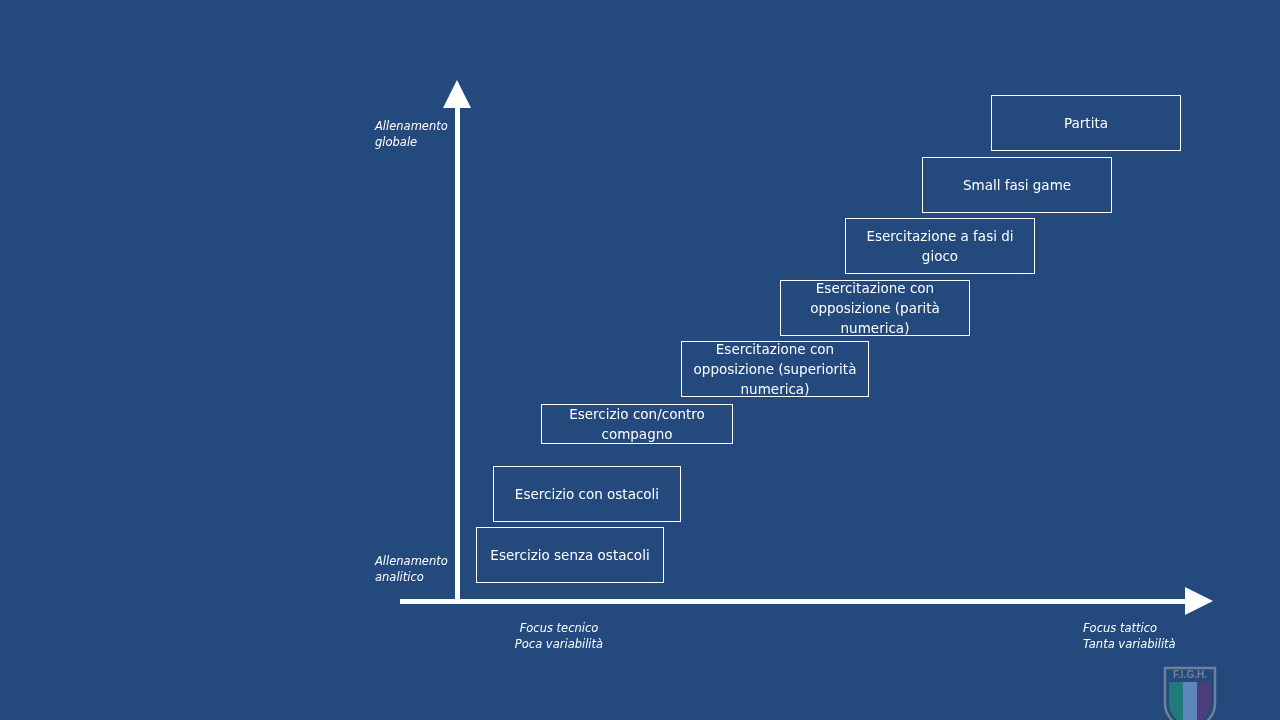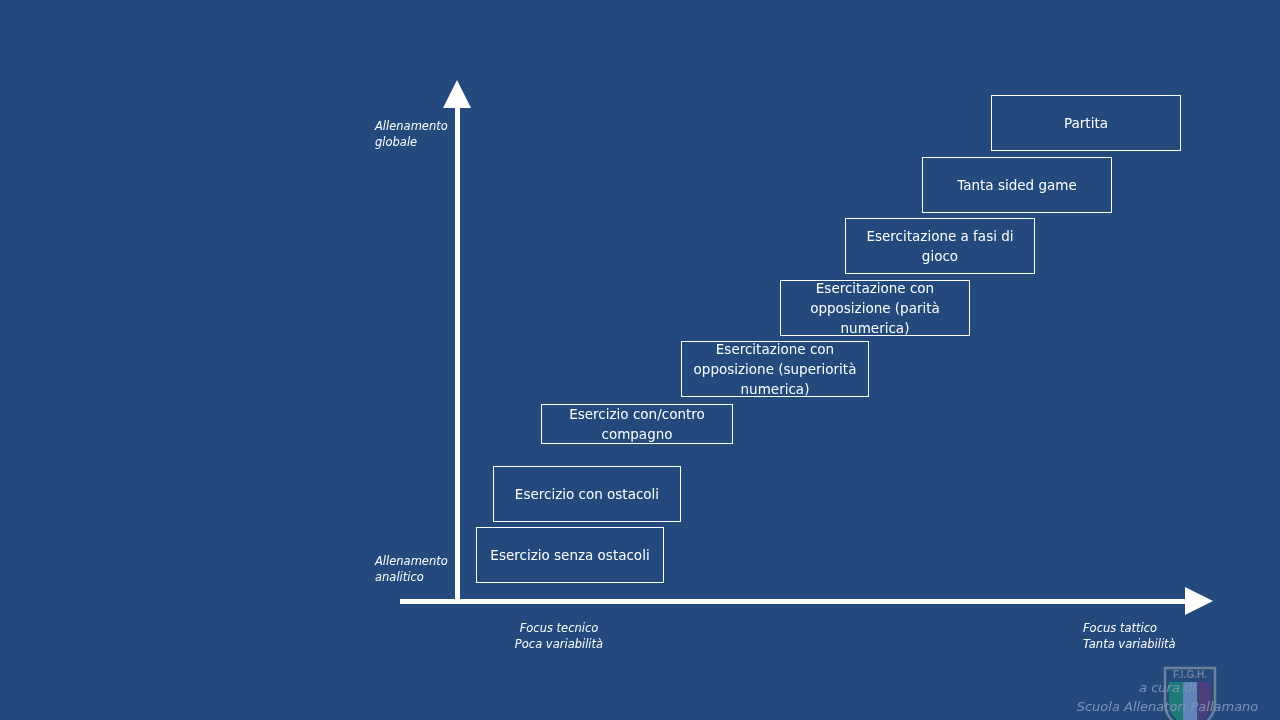--- a/index.html
+++ b/index.html
@@ -160,36 +160,32 @@
   <div class="step-box" style="left: 541px; top: 404px; width: 192px; height: 40px;">Esercizio con/contro
 compagno</div>
   <div class="step-box" style="left: 681px; top: 341px; width: 188px; height: 56px;">Esercitazione con
 opposizione (superiorità
 numerica)</div>
   <div class="step-box" style="left: 780px; top: 280px; width: 190px; height: 56px;">Esercitazione con
 opposizione (parità
 numerica)</div>
   <div class="step-box" style="left: 845px; top: 218px; width: 190px; height: 56px;">Esercitazione a fasi di
 gioco</div>
-  <div class="step-box" style="left: 922px; top: 157px; width: 190px; height: 56px;">Tanta sided game</div>
+  <div class="step-box" style="left: 922px; top: 157px; width: 190px; height: 56px;">Small fasi game</div>
   <div class="step-box" style="left: 991px; top: 95px; width: 190px; height: 56px;">Partita</div>
 
   <div id="logo">
     <svg width="54" height="68" viewBox="0 0 54 68" xmlns="http://www.w3.org/2000/svg">
       <path d="M2 2 H52 V38 C52 52 38 62 27 66 C16 62 2 52 2 38 Z" fill="none" stroke="#6f8099" stroke-width="2.5"></path>
       <clipPath id="shieldclip">
         <path d="M6 16 H48 V38 C48 50 36 58 27 62 C18 58 6 50 6 38 Z"></path>
       </clipPath>
       <g clip-path="url(#shieldclip)">
         <rect x="6" y="16" width="14" height="46" fill="#1f7a7a"></rect>
         <rect x="20" y="16" width="14" height="46" fill="#5f86bb"></rect>
         <rect x="34" y="16" width="14" height="46" fill="#4a3f7a"></rect>
       </g>
       <text x="27" y="12" text-anchor="middle" font-family="Liberation Sans, sans-serif" font-size="10" font-weight="bold" fill="#6f8099">F.I.G.H.</text>
     </svg>
   </div>
 
-  <div id="credit" style="color: rgb(125, 147, 181);">
-    <span class="cline">a cura di</span>
-    <span class="cline">Scuola Allenatori Pallamano</span>
-  </div>
 
 </div>
 
 </body></html>

